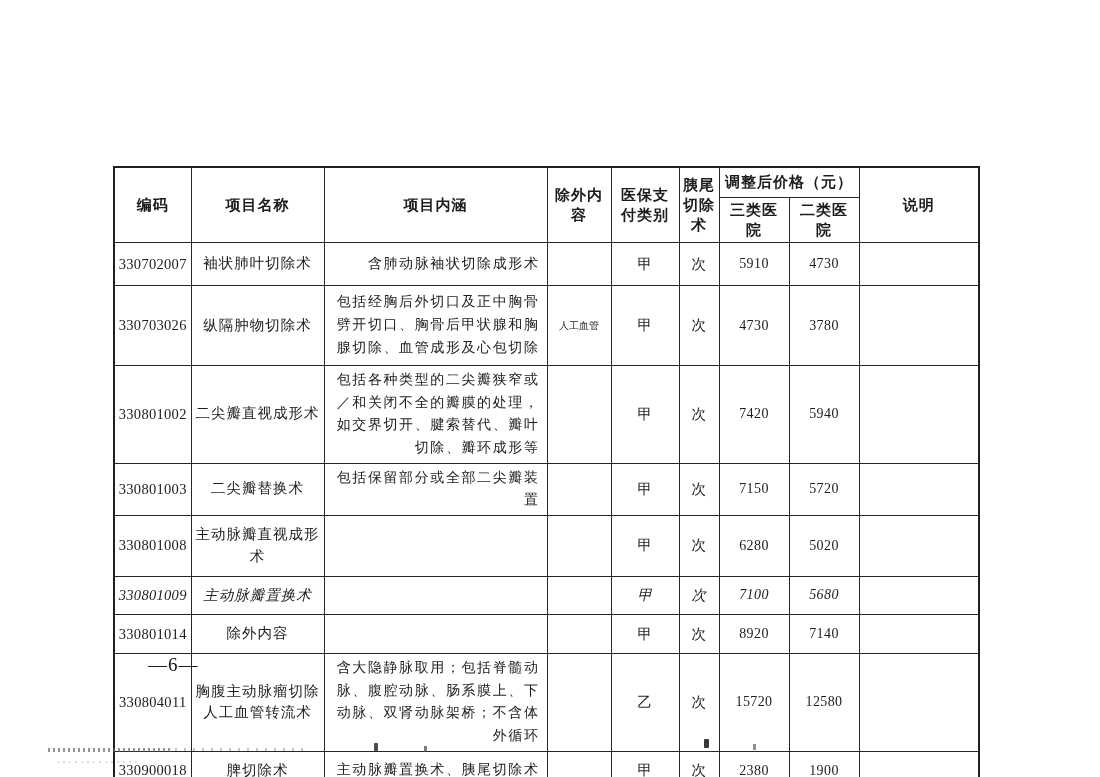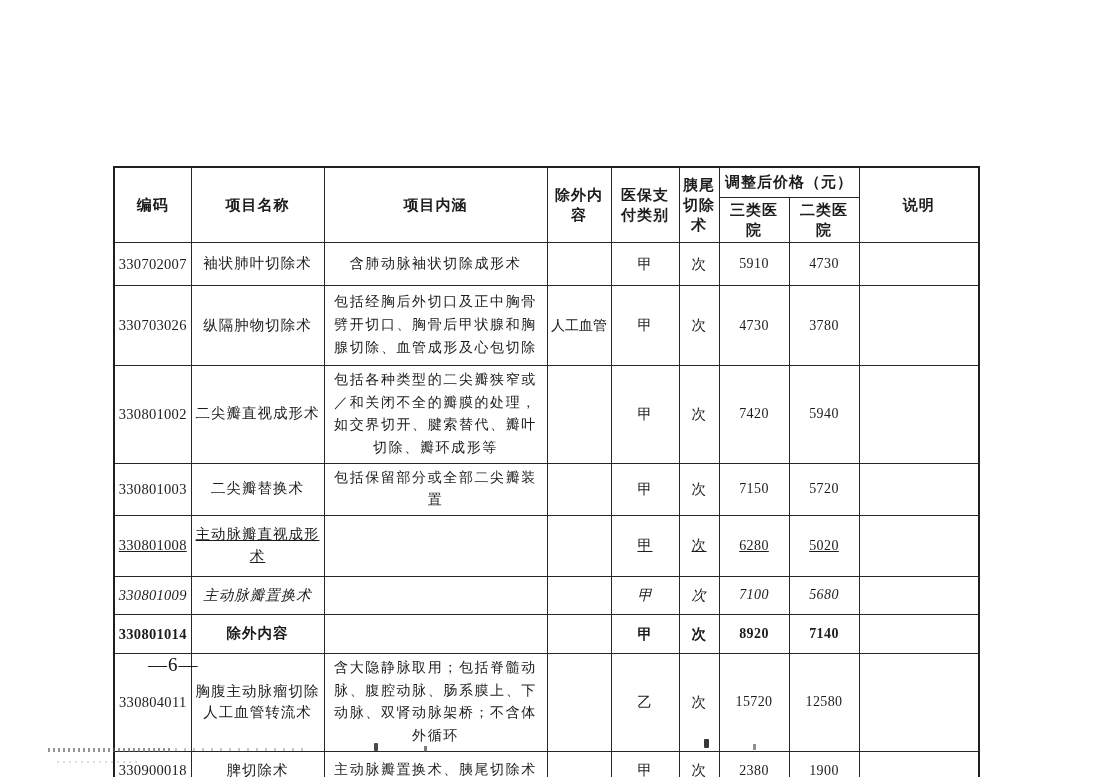--- a/index.html
+++ b/index.html
@@ -23,33 +23,33 @@
     overflow:hidden;
   }
   .price-table{border:2px solid #1f1f1f;}
   .price-table thead th{
     font-weight:600;font-size:15px;letter-spacing:1px;line-height:1.35;
     font-family:"Liberation Sans","DejaVu Sans",sans-serif;
   }
   .price-table td.c-code{font-family:"Liberation Serif","DejaVu Serif",serif;letter-spacing:0.3px;font-size:14.5px;}
   .price-table td.c-name{letter-spacing:1px;line-height:1.5;padding:8px 4px;}
   .price-table td.c-content{
-    text-align:center;padding:3px 7px;letter-spacing:1.6px;line-height:1.62;font-size:14px;
-  }
-  .price-table td.c-excl{font-size:14px;letter-spacing:0;padding:2px 1px;}
+    text-align:right;padding:3px 7px;letter-spacing:1.6px;line-height:1.62;font-size:14px;
+  }
+  .price-table td.c-excl{font-size:10px;letter-spacing:0;padding:2px 1px;}
   .price-table td.c-num{font-size:14px;letter-spacing:0.4px;}
 
   
   tbody tr:nth-child(1){height:43px;}
   tbody tr:nth-child(2){height:80px;}
   tbody tr:nth-child(3){height:91px;}
   tbody tr:nth-child(4){height:25px;}
-  tbody tr:nth-child(5){height:25px;text-decoration:underline;}
+  tbody tr:nth-child(5){height:25px;}
   tbody tr:nth-child(6){height:25px;font-style:italic;}
-  tbody tr:nth-child(7){height:25px;font-weight:bold;}
+  tbody tr:nth-child(7){height:25px;}
   tbody tr:nth-child(8){height:56px;}
   tbody tr:nth-child(9){height:38px;}
   thead tr.h-top{height:30px;}
   thead tr.h-sub{height:32px;}
 
   .page-number{
     position:absolute;left:148px;top:654px;
     font-size:19px;letter-spacing:1px;color:#111;
     font-family:"Liberation Serif","DejaVu Serif",serif;
   }

